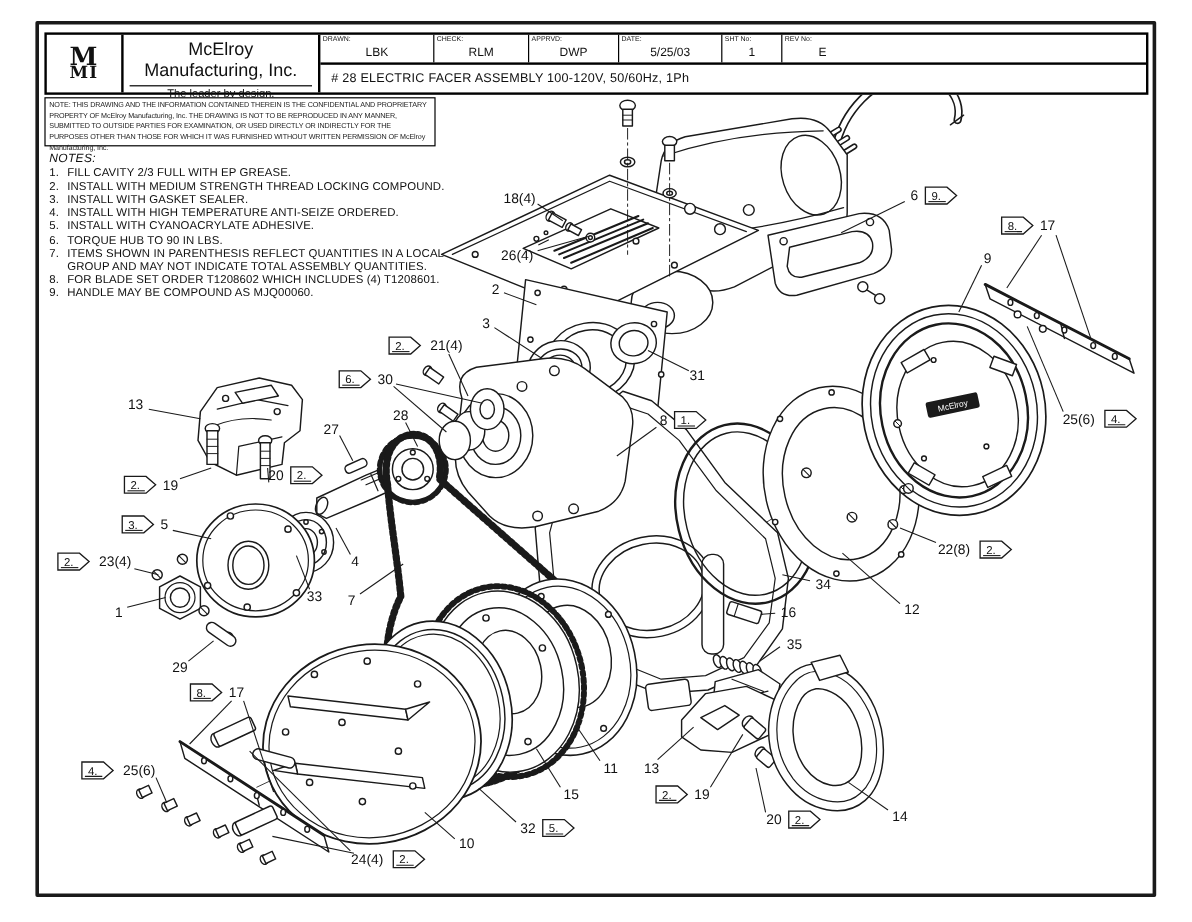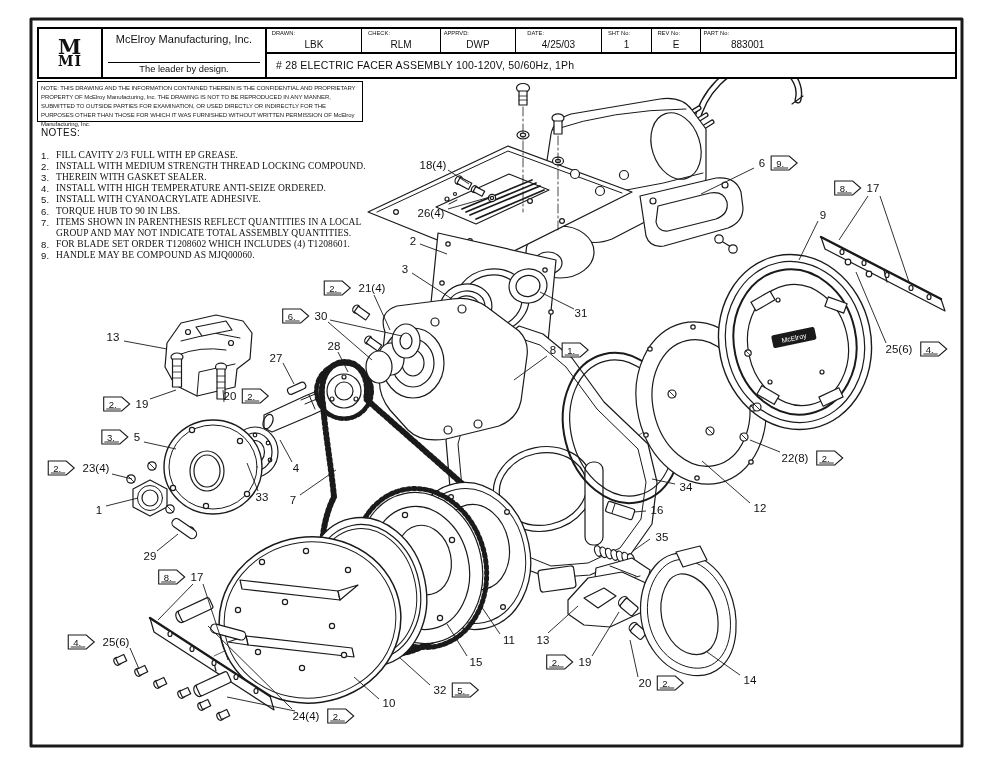--- a/index.html
+++ b/index.html
@@ -7,40 +7,40 @@
          font-family:"Liberation Sans",sans-serif;color:#111;}
   #draw{position:absolute;left:0;top:0;}
   
   .tb{position:absolute;left:37px;top:27px;width:920px;height:52px;border:2px solid #000;
       display:flex;background:#fff;box-sizing:border-box;}
   .tb-logo{width:62px;border-right:2px solid #000;display:flex;flex-direction:column;
            align-items:center;justify-content:center;font-family:"DejaVu Serif",serif;
            font-weight:bold;line-height:.78;letter-spacing:1px;}
   .tb-logo .l1{font-size:21px;} .tb-logo .l2{font-size:14px;}
   .tb-company{width:164px;border-right:2px solid #000;text-align:center;box-sizing:border-box;}
-  .tb-name{font-size:11px;padding-top:4px;margin:0 5px;border-bottom:1px solid #000;padding-bottom:17px;}
+  .tb-name{font-size:15px;padding-top:4px;margin:0 5px;border-bottom:1px solid #000;padding-bottom:4px;}
   .tb-tag{font-size:9.3px;margin:0 5px;border-bottom:3px solid #a16207;padding:1px 0 20px;}
   .tb-loc{font-size:6.3px;padding-top:2px;}
   .tb-right{flex:1;display:flex;flex-direction:column;min-width:0;}
   .tb-row1{height:23px;border-bottom:2px solid #000;display:flex;}
   .tb-cell{position:relative;border-right:1.4px solid #000;display:flex;align-items:flex-end;
-           justify-content:center;padding-bottom:2px;box-sizing:border-box;font-size:10px;text-align:right;}
+           justify-content:center;padding-bottom:2px;box-sizing:border-box;font-size:10px;}
   .tb-cell:last-child{border-right:none;justify-content:flex-start;padding-left:30px;}
   .tb-cell-label{position:absolute;top:1px;left:2px;font-size:5.8px;line-height:1.05;width:26px;}
   .tb-title{flex:1;font-size:10.5px;padding:5px 0 0 9px;letter-spacing:.2px;white-space:nowrap;}
   
   .prop{position:absolute;left:37px;top:81px;width:326px;height:41px;border:1px solid #000;
         box-sizing:border-box;font-size:6px;line-height:1.5;padding:2px 3px;letter-spacing:-.1px;
         color:#222;background:#fff;}
   
   .notes{position:absolute;left:41px;top:127px;width:332px;}
-  .notes-h{font-size:10px;margin-bottom:12px;letter-spacing:.3px;}
+  .notes-h{font-size:10px;margin-bottom:1px;letter-spacing:.3px;font-style:italic;}
   .note-item{display:flex;font-size:9.5px;line-height:1.17;letter-spacing:.1px;}
   .note-num{width:15px;flex:none;}
-  .note-text{flex:1;font-family:Liberation Serif, serif;}
+  .note-text{flex:1;}
   
   .leader{stroke:#1a1a1a;stroke-width:.9;fill:none;}
   .callout-text{font:11.5px "Liberation Sans",sans-serif;fill:#111;}
   .flag-shape{fill:#fff;stroke:#1a1a1a;stroke-width:1.1;}
   .flag-text{font:9.5px "Liberation Sans",sans-serif;fill:#111;}
 </style>
 </head>
 <body>
 
 <div id="stage">
@@ -663,33 +663,29 @@
         <div class="tb-cell" style="width:79px">
           <span class="tb-cell-label">CHECK:</span>
           <span>RLM</span>
         </div>
         <div class="tb-cell" style="width:75px">
           <span class="tb-cell-label">APPRVD:</span>
           <span>DWP</span>
         </div>
         <div class="tb-cell" style="width:86px">
           <span class="tb-cell-label">DATE:</span>
-          <span>4/25/03</span>
+          <span>5/25/03</span>
         </div>
         <div class="tb-cell" style="width:50px">
           <span class="tb-cell-label">SHT No:</span>
           <span>1</span>
         </div>
         <div class="tb-cell" style="width:49px">
           <span class="tb-cell-label">REV No:</span>
           <span>E</span>
-        </div>
-        <div class="tb-cell" style="flex:1">
-          <span class="tb-cell-label">PART No:</span>
-          <span>883001</span>
         </div>
       </div>
       <div class="tb-title"># 28 ELECTRIC FACER ASSEMBLY 100-120V, 50/60Hz, 1Ph</div>
     </div>
   </div>
 
   <div class="prop">NOTE: THIS DRAWING AND THE INFORMATION CONTAINED THEREIN IS THE CONFIDENTIAL AND PROPRIETARY PROPERTY OF McElroy Manufacturing, Inc. THE DRAWING IS NOT TO BE REPRODUCED IN ANY MANNER, SUBMITTED TO OUTSIDE PARTIES FOR EXAMINATION, OR USED DIRECTLY OR INDIRECTLY FOR THE PURPOSES OTHER THAN THOSE FOR WHICH IT WAS FURNISHED WITHOUT WRITTEN PERMISSION OF McElroy Manufacturing, Inc.</div>
 
   <div class="notes">
     <div class="notes-h">NOTES:</div>
@@ -697,21 +693,21 @@
         <div class="note-item">
           <span class="note-num">1.</span>
           <span class="note-text">FILL CAVITY 2/3 FULL WITH EP GREASE.</span>
         </div>
         <div class="note-item">
           <span class="note-num">2.</span>
           <span class="note-text">INSTALL WITH MEDIUM STRENGTH THREAD LOCKING COMPOUND.</span>
         </div>
         <div class="note-item">
           <span class="note-num">3.</span>
-          <span class="note-text">THEREIN WITH GASKET SEALER.</span>
+          <span class="note-text">INSTALL WITH GASKET SEALER.</span>
         </div>
         <div class="note-item">
           <span class="note-num">4.</span>
           <span class="note-text">INSTALL WITH HIGH TEMPERATURE ANTI-SEIZE ORDERED.</span>
         </div>
         <div class="note-item">
           <span class="note-num">5.</span>
           <span class="note-text">INSTALL WITH CYANOACRYLATE ADHESIVE.</span>
         </div>
         <div class="note-item">

